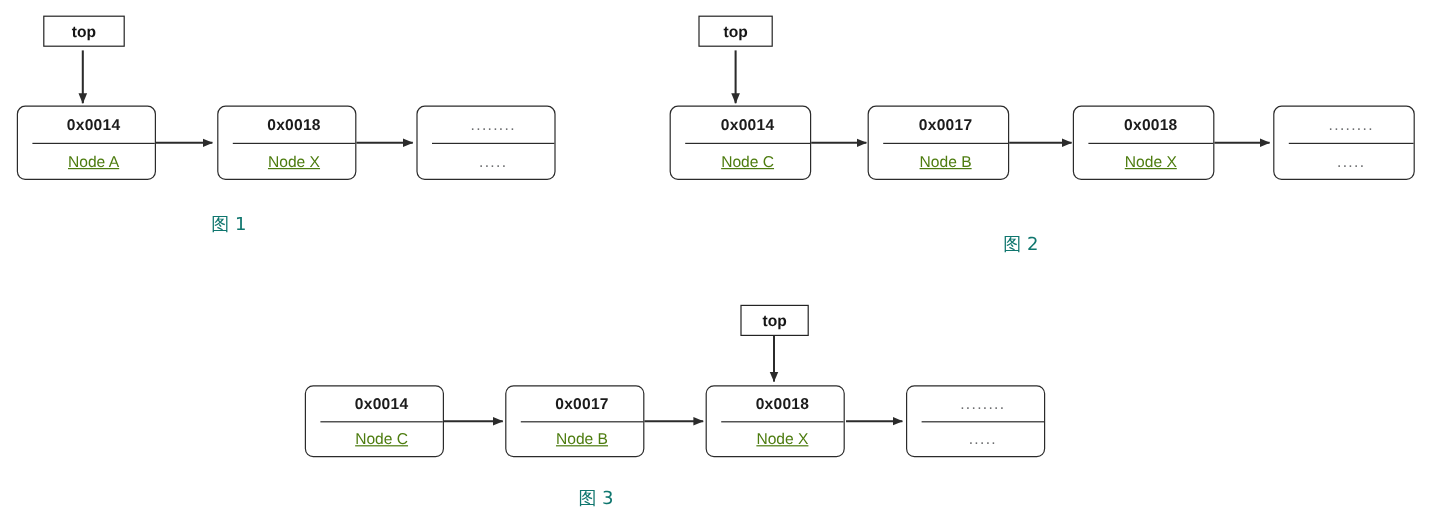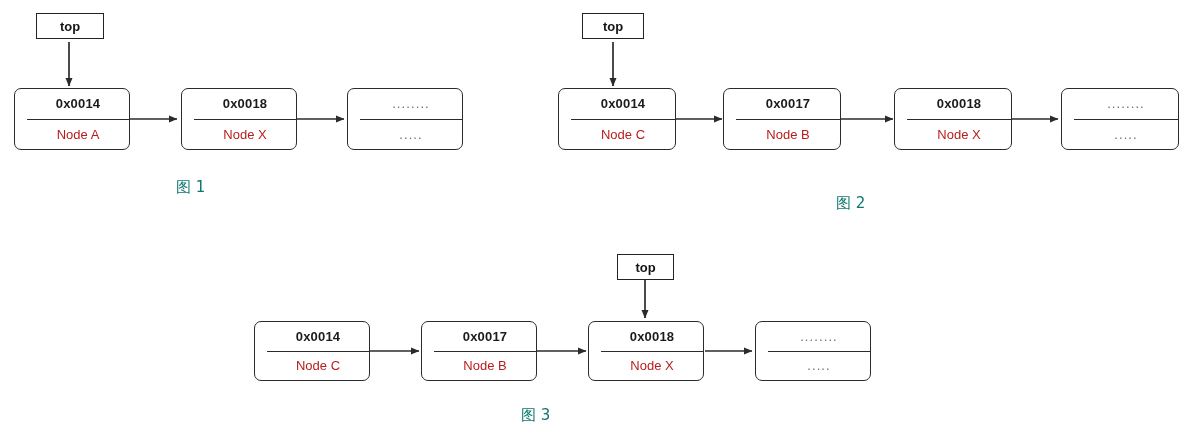--- a/index.html
+++ b/index.html
@@ -37,21 +37,22 @@
   }
   .node .cell.addr {
     font-weight: bold;
     font-size: 13px;
     color: #1b1b1b;
     letter-spacing: .2px;
     border-bottom: 1.6px solid #2b2b2b;
   }
   .node .cell.label {
     font-size: 13px;
-    color: #b91c1c;
+    color: #4d7c0f;
+    text-decoration: underline;
   }
   .node .cell.dots {
     font-size: 13px;
     color: #6d6e70;
     letter-spacing: 1.1px;
   }
 
   
   .topbox {
     position: absolute;
@@ -184,15 +185,15 @@
   <div class="node" style="left:588px; top:321px; width:116px; height:60px;">
     <div class="cell addr">0x0018</div>
     <div class="cell label">Node X</div>
   </div>
 
   <div class="node" style="left:755px; top:321px; width:116px; height:60px;">
     <div class="cell addr dots" style="font-weight:normal;">........</div>
     <div class="cell dots">.....</div>
   </div>
 
-  <div class="caption" style="left:521px; top:406px;">图 3</div>
+  <div class="caption" style="left:482px; top:406px;">图 3</div>
 
 </div>
 
 </body></html>

